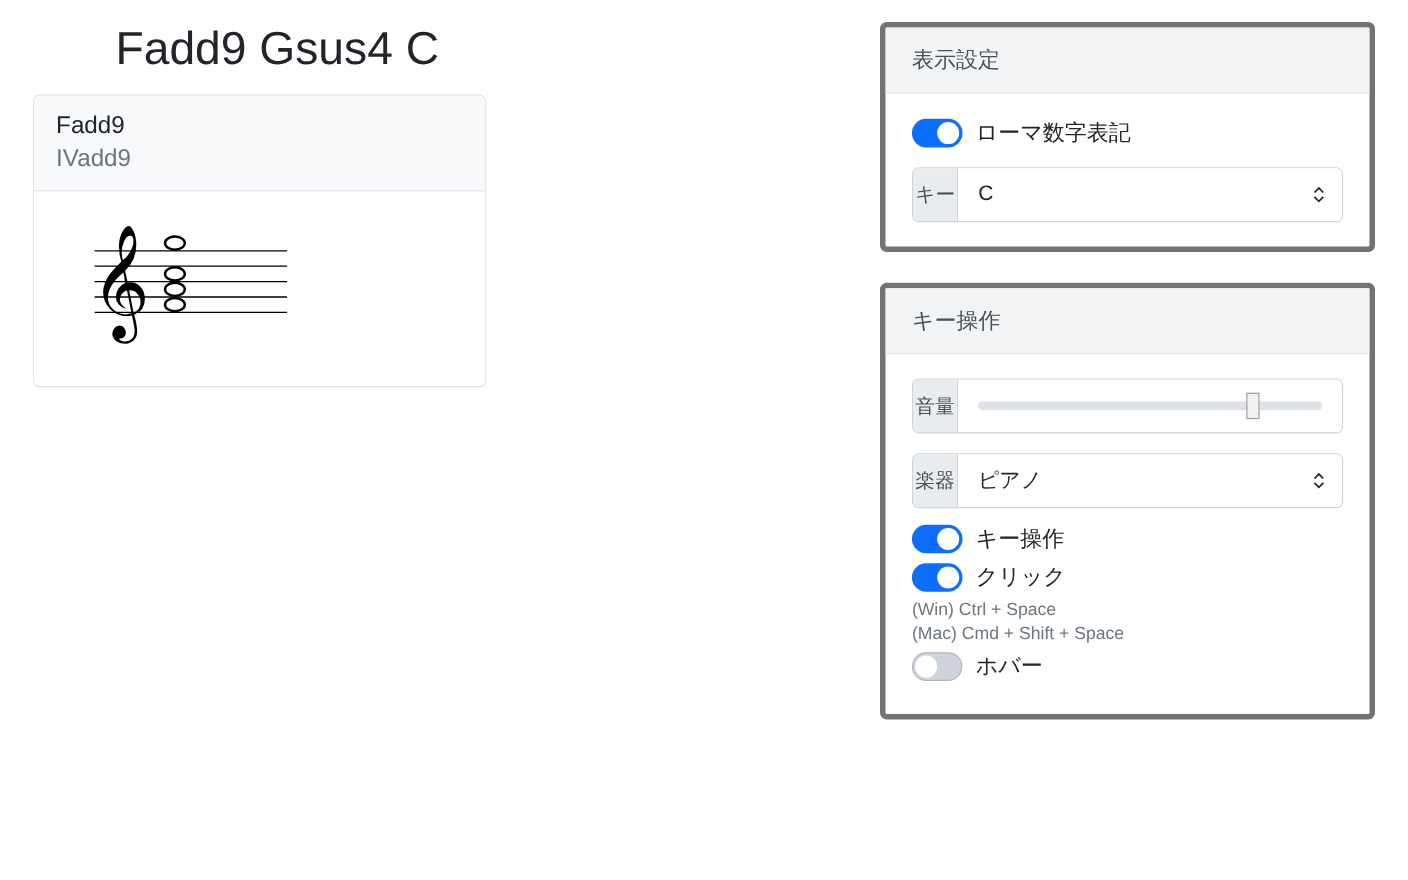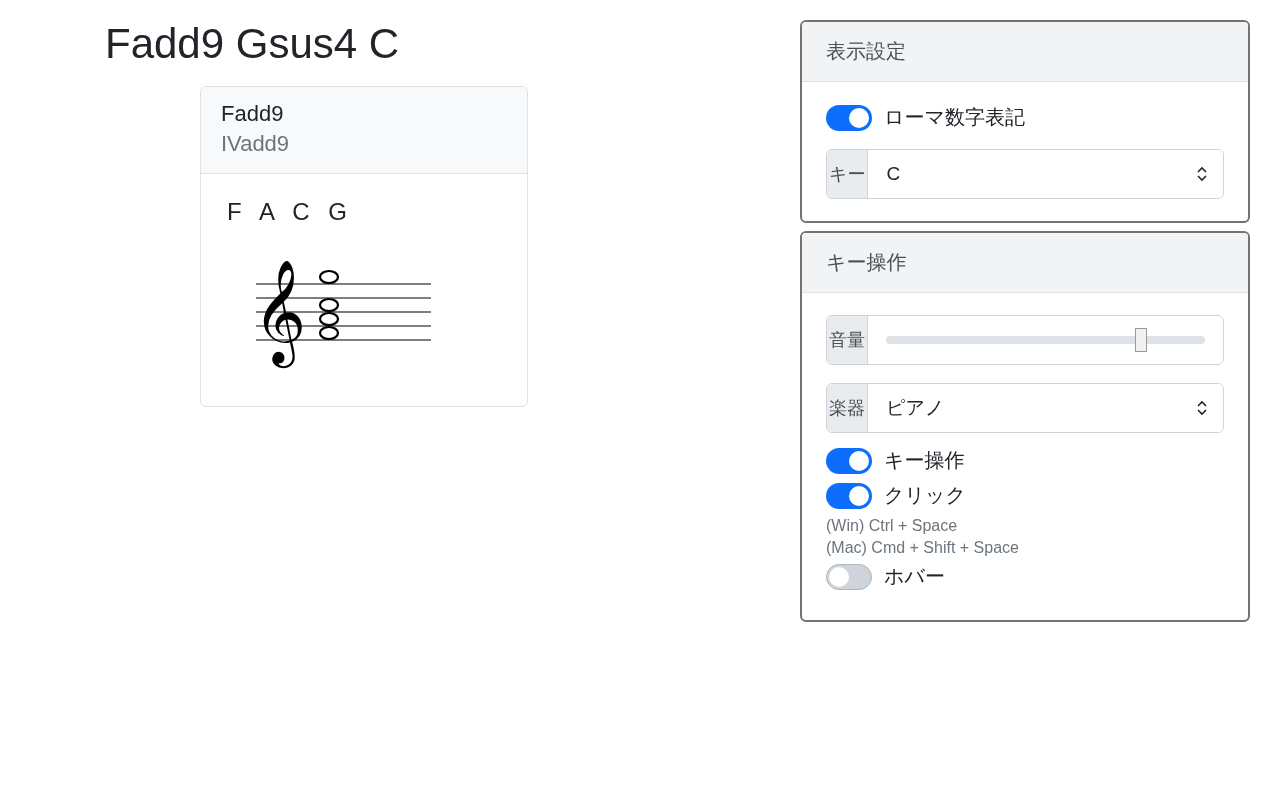--- a/index.html
+++ b/index.html
@@ -21,22 +21,21 @@
       flex: 0 0 450px;
       margin-left: auto;
     }
     .chord-title {
       font-size: 42px;
       font-weight: 400;
       margin-bottom: 18px;
       margin-left: 75px;
     }
     .chord-card {
-      width: 328px;
-      margin-left: 170px;
+      width: 412px;
       border: 1px solid #dee2e6;
       border-radius: 6px;
       overflow: hidden;
     }
     .chord-card-header {
       background: #f8f9fa;
       padding: 14px 20px 16px 20px;
       border-bottom: 1px solid #dee2e6;
     }
     .chord-name {
@@ -56,23 +55,23 @@
       font-size: 24px;
       letter-spacing: 6px;
       margin-bottom: 28px;
       margin-left: 6px;
     }
     .staff-wrap {
       margin-left: 0;
     }
 
     .panel {
-      border: 2px solid #737373;
+      border: 5px solid #737373;
       border-radius: 6px;
-      margin-bottom: 8px;
+      margin-bottom: 28px;
       overflow: hidden;
     }
     .panel-header {
       background: #f1f3f5;
       padding: 16px 24px;
       font-size: 20px;
       color: #495057;
       border-bottom: 1px solid #dee2e6;
     }
     .panel-body {
@@ -185,21 +184,20 @@
 <div class="container">
   <div class="left-col">
     <h1 class="chord-title">Fadd9 Gsus4 C</h1>
 
     <div class="chord-card">
       <div class="chord-card-header">
         <div class="chord-name">Fadd9</div>
         <div class="chord-roman">IVadd9</div>
       </div>
       <div class="chord-card-body">
-        <div class="chord-notes">F A C G</div>
         <div class="staff-wrap">
           <svg width="220" height="120" viewBox="0 0 220 120">
 
             <line x1="35" y1="30" x2="210" y2="30" stroke="#000" stroke-width="1.2"></line>
             <line x1="35" y1="44" x2="210" y2="44" stroke="#000" stroke-width="1.2"></line>
             <line x1="35" y1="58" x2="210" y2="58" stroke="#000" stroke-width="1.2"></line>
             <line x1="35" y1="72" x2="210" y2="72" stroke="#000" stroke-width="1.2"></line>
             <line x1="35" y1="86" x2="210" y2="86" stroke="#000" stroke-width="1.2"></line>
 
             <text x="32" y="88" font-size="90" font-family="serif">𝄞</text>

